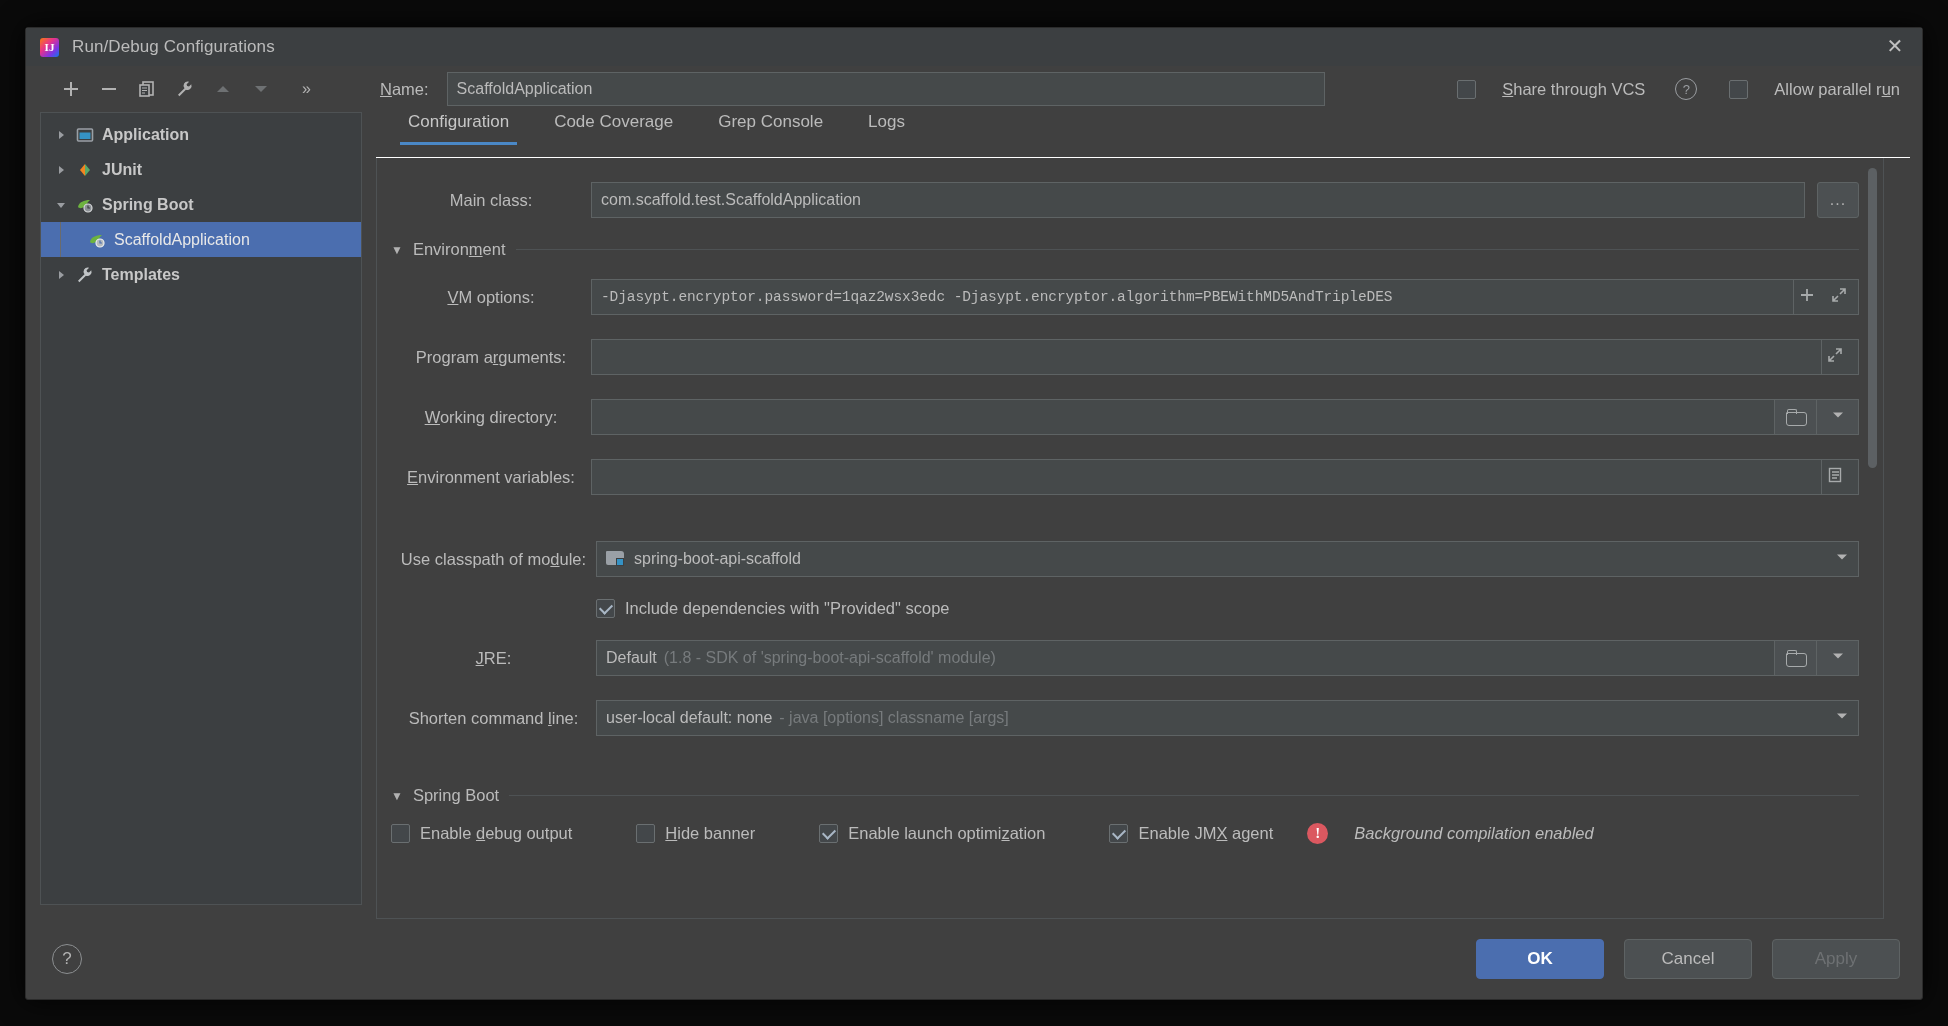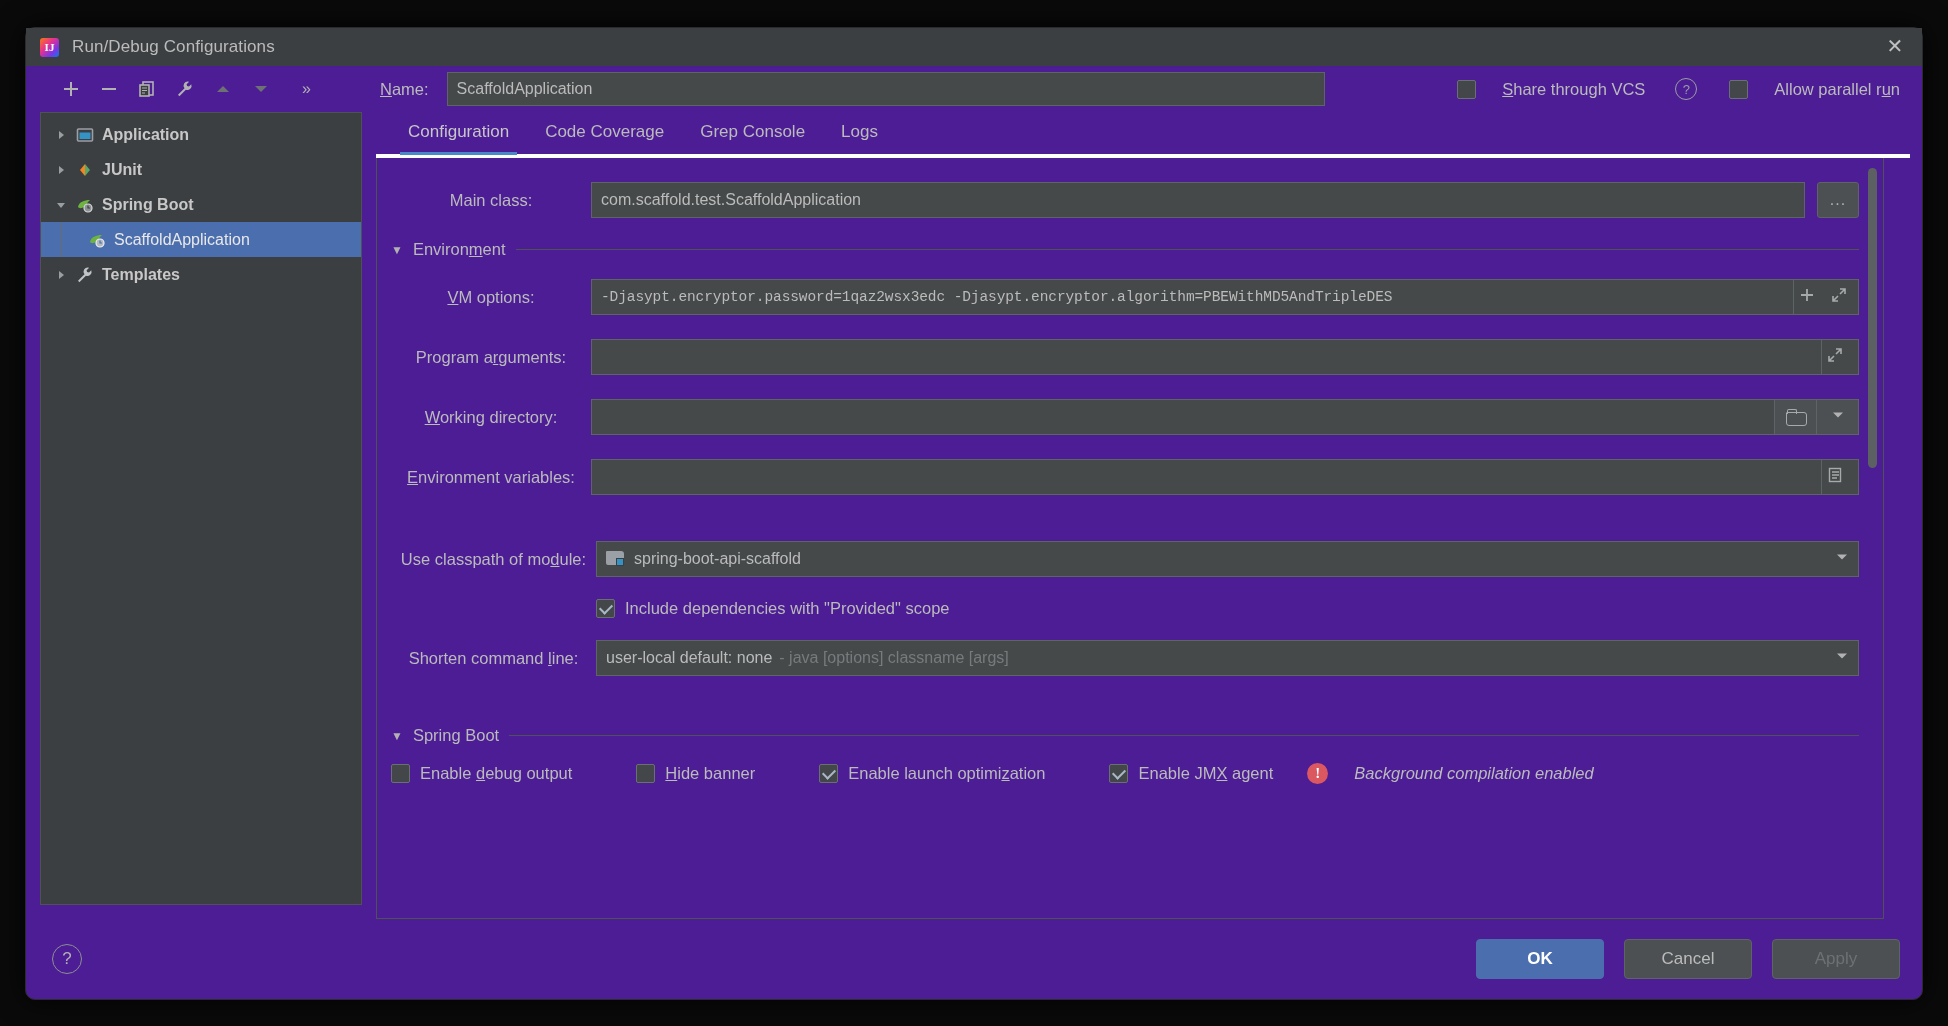--- a/index.html
+++ b/index.html
@@ -13,23 +13,23 @@
   .screen {
     position: relative;
     width: 1948px; height: 1026px;
     background: #0a0a0a;
   }
   
   .dialog {
     position: absolute;
     left: 25px; top: 27px;
     width: 1898px; height: 973px;
-    background: #4c1d95;
+    background: #404040;
     border: 1px solid #2b2b2b;
-    border-radius: 10px;
+    border-radius: 3px;
     display: flex;
     flex-direction: column;
     box-shadow: 0 0 28px rgba(0,0,0,.85);
   }
   
   .titlebar {
     height: 38px;
     background: #3c3f41;
     display: flex;
     align-items: center;
@@ -150,23 +150,23 @@
   }
   .cb-text { color: #bbbbbb; font-size: 16.5px; margin-left: 10px; white-space: nowrap; }
   .help-circle {
     width: 22px; height: 22px; border-radius: 50%;
     border: 1.5px solid #9a9da1; color: #9a9da1;
     font-size: 13px; display: flex; align-items: center; justify-content: center;
     margin: 0 16px 0 14px; cursor: pointer;
   }
   
   .tabstrip {
-    height: 46px; display: flex; align-items: flex-end;
-    padding-left: 14px; gap: 0;
-    border-bottom: 4px solid #ffffff;
+    height: 46px; display: flex; align-items: flex-start;
+    padding-left: 14px; gap: 9px;
+    border-bottom: 1px solid #ffffff;
   }
   .tab {
     padding: 0 18px 12px 18px; color: #bbbbbb; font-size: 17px;
     cursor: pointer; position: relative;
   }
   .tab.active { color: #c7c7c7; }
   .tab.active::after {
     content: ""; position: absolute;
     left: 10px; right: 10px; bottom: -1px; height: 3px;
     background: #4a88c7;
@@ -520,20 +520,37 @@
                     </svg>
                 </span>
               </div>
             </div>
 
             <div class="checkrow">
               <div class="cb checked"></div>
               <div class="cb-text">Include dependencies with "Provided" scope</div>
             </div>
 
+            <div class="frow wide">
+              <div class="lbl"><span class="u">J</span>RE:</div>
+              <div class="field">
+                <span>Default</span>
+                <span class="muted" style="margin-left:7px;">(1.8 - SDK of 'spring-boot-api-scaffold' module)</span>
+              </div>
+              <div class="side-btn">
+                <span class="folder"></span>
+              </div>
+              <div class="side-btn">
+                <span>
+                  <svg width="14" height="14" viewBox="0 0 14 14">
+                      <path d="M2 4.5l5 5 5-5z" fill="currentColor"></path>
+                    </svg>
+                </span>
+              </div>
+            </div>
 
             <div class="frow wide">
               <div class="lbl">Shorten command <span class="u">l</span>ine:</div>
               <div class="field">
                 <span>user-local default: none</span>
                 <span class="muted" style="margin-left:7px;">- java [options] classname [args]</span>
                 <span style="margin-left:auto;">
                   <svg width="14" height="14" viewBox="0 0 14 14">
                       <path d="M2 4.5l5 5 5-5z" fill="#b2b2b2"></path>
                     </svg>

